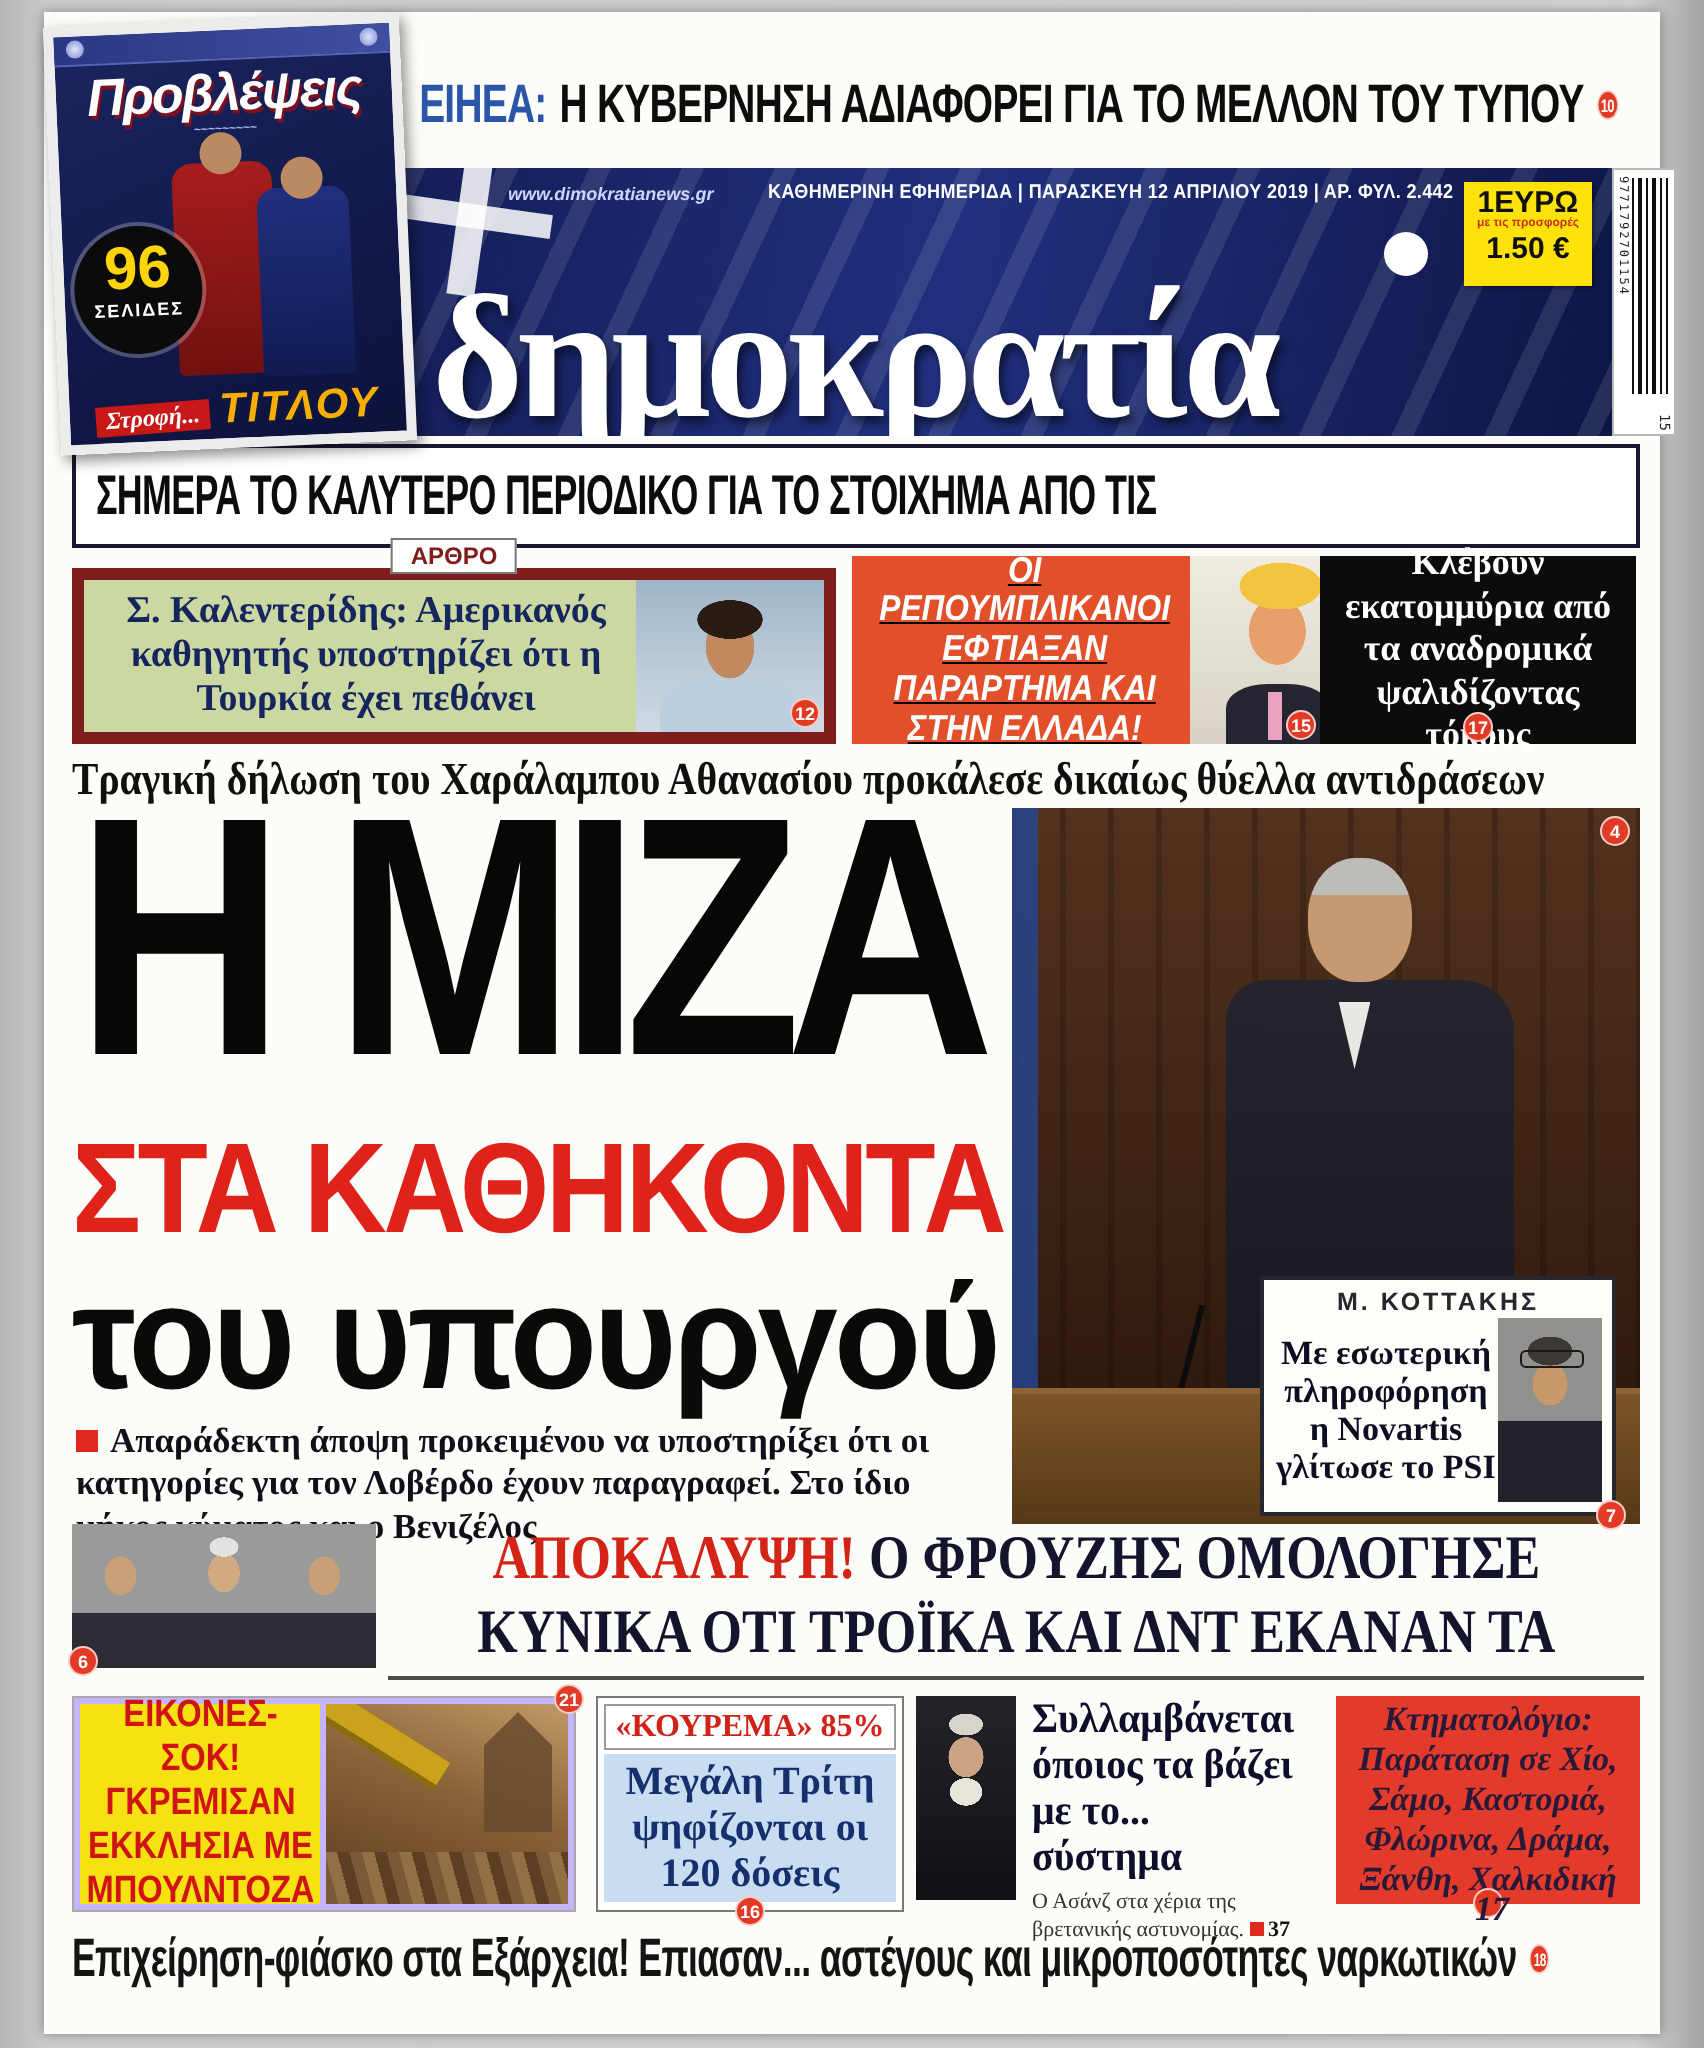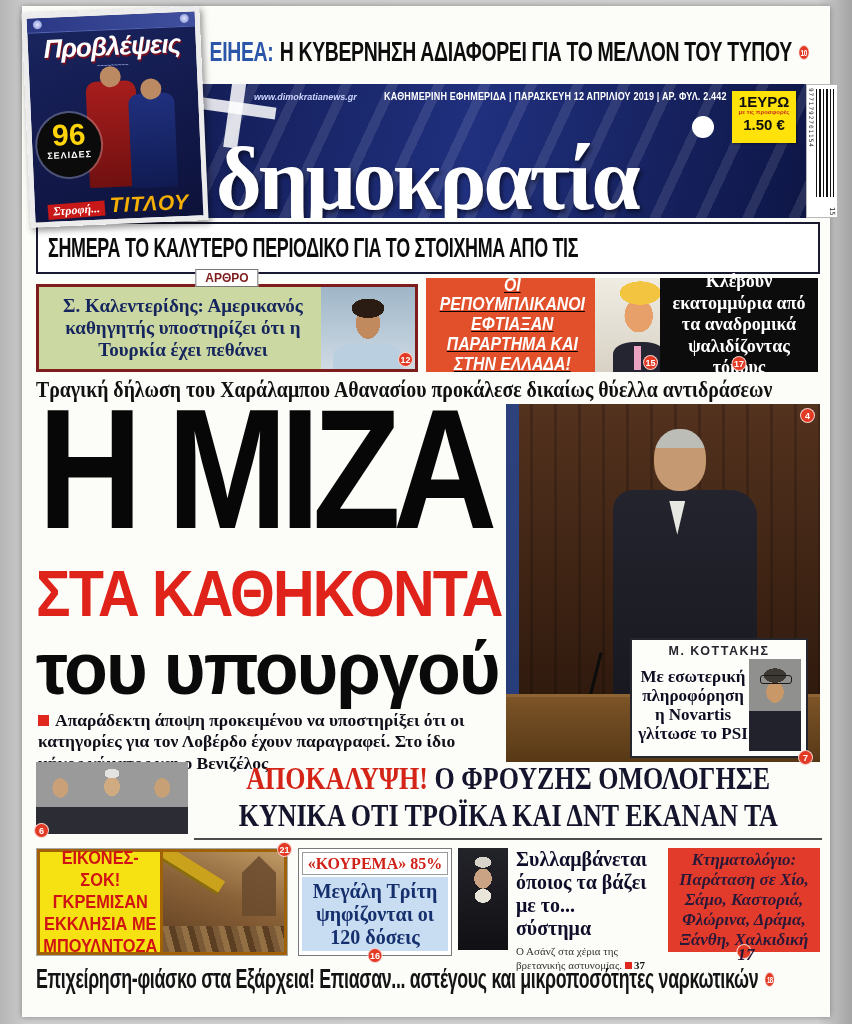--- a/index.html
+++ b/index.html
@@ -87,21 +87,21 @@
   
   .promo-strip { position:absolute; left:14px; top:216px; width:784px; height:52px;
     background:#fff; border:2px solid #181830; display:flex; align-items:center; padding:0 6px 0 10px;}
   .ps-text { white-space:nowrap; transform:scaleX(.64); transform-origin:left center;
     font:900 28px/1 "Liberation Sans",sans-serif; color:#0c0c0c; letter-spacing:-.5px;}
   
   .teaser-article { position:absolute; left:14px; top:272px; width:382px; height:94px; }
   .ta-label { position:absolute; top:-9px; left:50%; transform:translateX(-50%); z-index:2;
     background:#fff; border:1px solid #777; padding:0 9px; font:700 12px/16px "Liberation Sans",sans-serif; color:#7f1d1d;}
   .ta-green { position:absolute; left:0; right:0; top:6px; bottom:0;
-    background:#ccd8a2; border:3px solid #7f1d1d; display:flex; }
+    background:#ccd8a2; border:6px solid #7f1d1d; display:flex; }
   .ta-text { flex:1; display:flex; align-items:center; justify-content:center; text-align:center;
     padding:2px 2px 2px 8px; color:#15265e; font:700 19px/1.15 "Liberation Serif",serif;}
   .ta-photo { width:94px; position:relative; flex:none;
     background:
       radial-gradient(ellipse 27px 16px at 50% 26%, #2a1c12 60%, transparent 61%),
       radial-gradient(ellipse 20px 26px at 50% 44%, #c08a5e 60%, transparent 61%),
       radial-gradient(ellipse 12px 5px at 50% 56%, #33221a 60%, transparent 61%),
       linear-gradient(#9fb6c8,#cfdae4); }
   .ta-photo::after { content:""; position:absolute; left:12px; right:12px; bottom:0; height:26px;
     background:#bacfe0; border-radius:45% 45% 0 0; }
@@ -178,21 +178,21 @@
       radial-gradient(ellipse 13px 16px at 83% 36%, #c8a076 60%, transparent 61%),
       linear-gradient(180deg,#9a9a9a 0 62%, #2c2c34 62%); }
   .reveal-badge { position:absolute; left:-2px; bottom:-4px; }
   .reveal-text { position:absolute; left:172px; top:752px; width:628px; height:82px;
     border-bottom:2px solid #4c4c4c; overflow:hidden; }
   .reveal-inner { width:748px; transform:scaleX(.84); transform-origin:left top;
     text-align:center; font:800 31px/37px "Liberation Serif",serif; color:#14142c; padding-top:2px;}
   .reveal-label { color:#d42418; }
   
   .church { position:absolute; left:14px; top:842px; width:252px; height:108px;
-    background:#a16207; border:1px solid #a8a8a8; padding:3px; display:flex; gap:3px; }
+    background:#c4b5fd; border:1px solid #a8a8a8; padding:3px; display:flex; gap:3px; }
   .church-yellow { width:120px; flex:none; background:#f6e112; display:flex;
     align-items:center; justify-content:center; }
   .church-yellow span { display:block; text-align:center; color:#d01414;
     font:800 19px/1.15 "Liberation Sans",sans-serif; transform:scaleX(.86); }
   .church-photo { flex:1; position:relative; overflow:hidden;
     background:linear-gradient(200deg,#c09a66 0%,#8a6238 45%,#5e3c20 100%); }
   .church-photo .arm { position:absolute; left:-6px; top:10px; width:70px; height:13px;
     background:#caa21c; transform:rotate(32deg); box-shadow:0 3px 0 #8a6d10; }
   .church-photo .tower { position:absolute; right:8px; top:4px; width:34px; height:60px;
     background:#6a4a2e; clip-path:polygon(50% 0,100% 28%,100% 100%,0 100%,0 28%); opacity:.85;}

